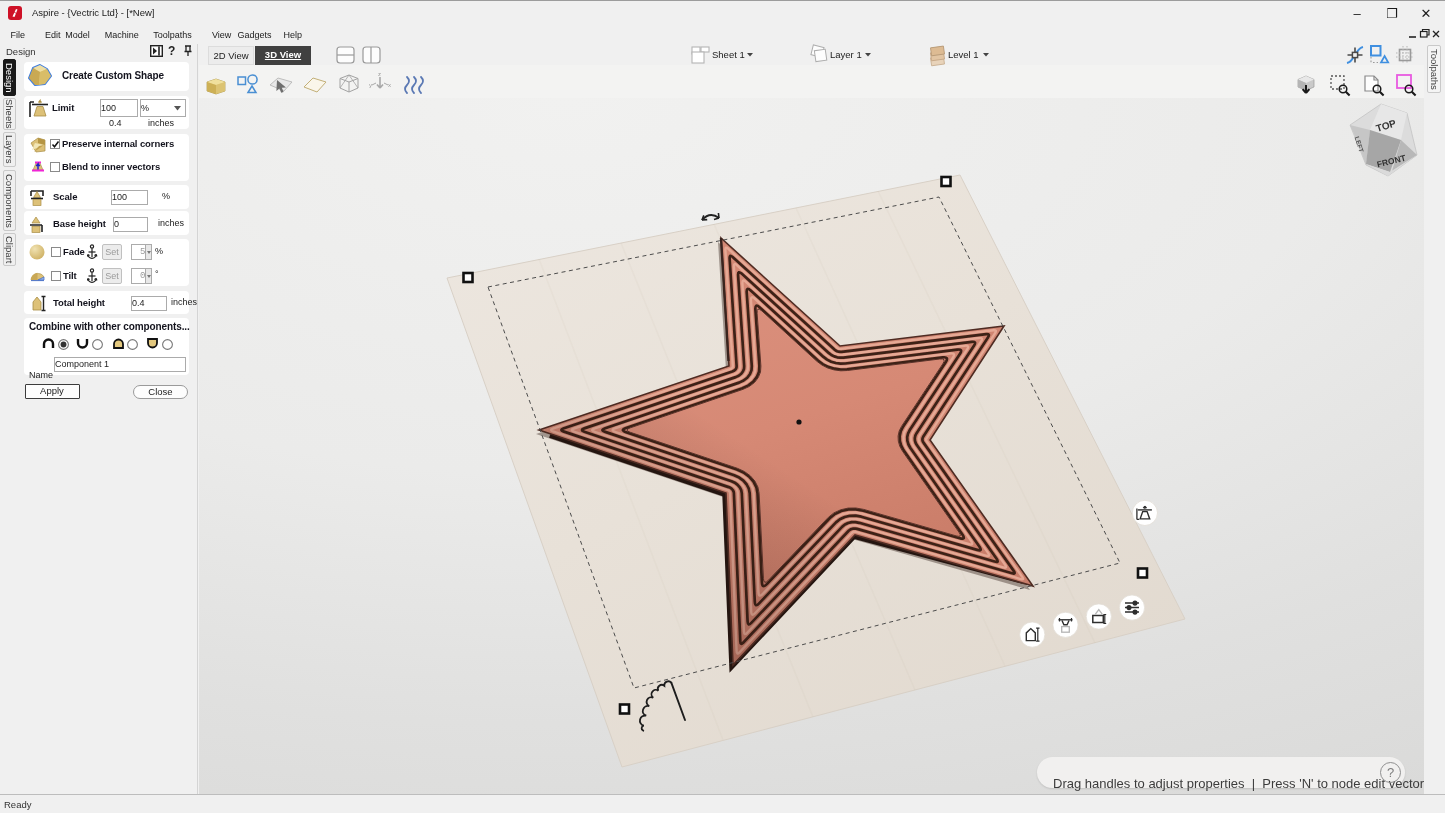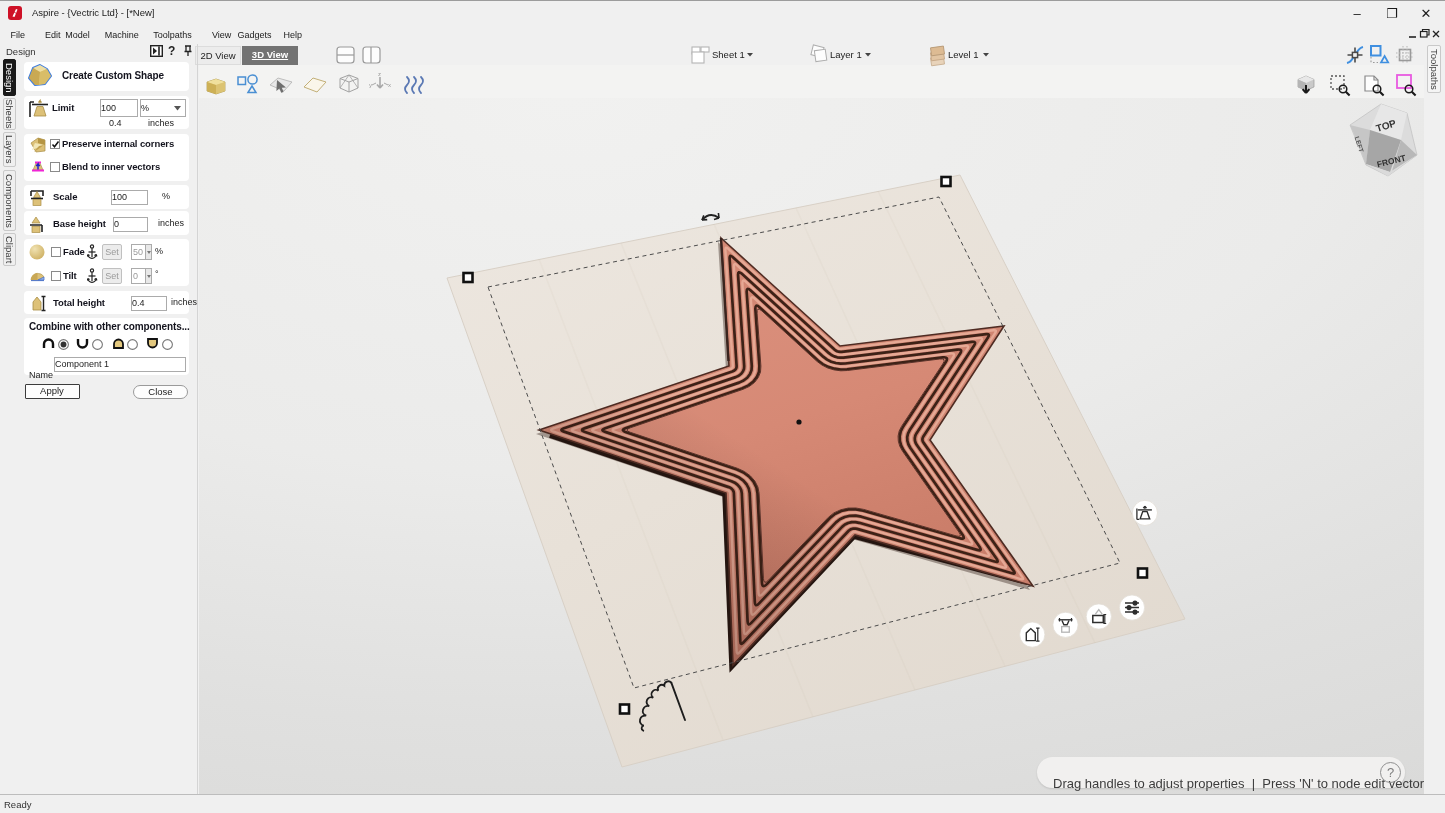--- a/index.html
+++ b/index.html
@@ -14,23 +14,23 @@
 .vtab { position:absolute; left:3px; width:13px; background:#efefef; border:1px solid #c9c9c9; border-radius:2px;
   writing-mode:vertical-rl; font-size:9.5px; color:#3a3a3a; text-align:center; }
 .vtab.sel { background:#191919; color:#fff; border-color:#191919; }
 #panelbody { left:18px; top:59px; width:179px; height:731px; background:#f0f0f0; }
 .card { position:absolute; left:6px; width:165px; background:#fff; border-radius:4px; }
 .blbl { font-weight:bold; font-size:9.5px; color:#14141e; position:absolute; white-space:nowrap; letter-spacing:-0.1px; }
 .inp { position:absolute; background:#fff; border:1px solid #ababab; font-size:9px; color:#222; white-space:nowrap; }
 .glbl { position:absolute; font-size:9px; color:#222; white-space:nowrap; }
 .cb { position:absolute; width:10px; height:10px; background:#fff; border:1px solid #8a8a8a; }
 .setbtn { position:absolute; width:20px; height:16px; background:#ececec; border:1px solid #c0c0c0; color:#9a9a9a; font-size:9px; text-align:center; line-height:14px; border-radius:2px;}
-.spin { position:absolute; width:21px; height:16px; background:#fff; border:1px solid #ababab; font-size:9px; color:#9a9a9a; padding-left:1px; line-height:14px;}
+.spin { position:absolute; width:21px; height:16px; background:#fff; border:1px solid #ababab; font-size:9px; color:#9a9a9a; padding-left:8px; line-height:14px;font-family:Liberation Mono, monospace;}
 .spin .sp { position:absolute; right:0; top:0; width:6px; height:14px; border-left:1px solid #ababab; background:#e8e8e8; } .spin .sp:after { content:""; position:absolute; left:1px; top:5.5px; border-left:2px solid transparent; border-right:2px solid transparent; border-top:3px solid #777; }
-#tabsrow { left:195px; top:44px; width:1225px; height:21px; background:#f0f0f0; }
+#tabsrow { left:208px; top:44px; width:1225px; height:21px; background:#f0f0f0; }
 #iconsrow { left:199px; top:65px; width:1225px; height:33px; background:#f3f3f2; }
 .vtabR { position:absolute; writing-mode:vertical-rl; font-size:9.5px; color:#3a3a3a; background:#f4f4f4; border:1px solid #c9c9c9; border-radius:2px; text-align:center; }
 #canvas { left:199px; top:98px; width:1225px; height:696px;
   background:radial-gradient(140% 120% at 30% 0%, #f1f1f0 0%, #ebebea 45%, #e0e0df 75%, #d9d9d8 100%); }
 #statusbar { left:0; top:794px; width:1445px; height:19px; background:#f0f0f0; border-top:1px solid #bdbdbd; }
 #statusbar span { position:absolute; left:4px; top:4px; font-size:9.5px; color:#333; }
 #tooltip { left:1037px; top:757px; width:368px; height:31px; background:#f1f0ef; border-radius:16px; box-shadow:0 1px 2px rgba(0,0,0,0.12); }
 #tooltip .tx { position:absolute; left:16px; top:19px; font-size:13px; color:#3c3c3c; white-space:nowrap;text-align:center; }
 .tab2d { position:absolute; font-size:9.5px; text-align:center; white-space:nowrap; }
 svg.abs { display:block; }
@@ -210,21 +210,21 @@
 <svg class="abs" style="left:143.5px; top:279.5px;" width="11" height="11" viewBox="0 0 9 9">
       <circle cx="4.5" cy="4.5" r="4" fill="#fff" stroke="#777" stroke-width="0.9"></circle>
     </svg>
 <div class="glbl" style="left:11px; top:311px;">Name</div>
 <div class="inp" style="left:36px; top:297.5px; width:132px; height:15px; line-height:13px;">Component 1</div>
 <div class="abs" style="left:6.5px; top:325px; width:55px; height:15px; background:#fdfdfd; border:1.6px solid #3c3c3c; border-radius:1px; font-size:9.5px; text-align:center; line-height:12px; color:#222;">Apply</div>
 <div class="abs" style="left:115px; top:326px; width:55px; height:14px; background:#fdfdfd; border:1px solid #9a9a9a; border-radius:7px; font-size:9.5px; text-align:center; line-height:12px; color:#222;">Close</div>
 </div>
 <div class="abs" id="tabsrow">
   <div class="tab2d" style="left:0px; top:2px; width:46px; height:19px; background:#ececec; color:#222; line-height:18px; border:1px solid #dcdcdc;">2D View</div>
-  <div class="tab2d" style="left:47px; top:2px; width:56px; height:35px; background:#737373; color:#fff; font-weight:bold; line-height:18px;text-decoration:underline;">3D View</div>
+  <div class="tab2d" style="left:47px; top:2px; width:56px; height:35px; background:#404040; color:#fff; font-weight:bold; line-height:18px;text-decoration:underline;">3D View</div>
 </div>
 <div class="abs" id="iconsrow"></div>
 <div class="abs" style="left:197px; top:44px; width:1px; height:750px; background:#d4d4d4;"></div>
 <div class="abs" style="left:1417px; top:98px; width:7px; height:696px; background:#f2f2f2;"></div>
 <div class="abs" id="canvas"></div>
 <div class="abs vtabR" style="left:1427px; top:45px; width:14px; height:48px;">Toolpaths</div>
 <div class="abs" id="statusbar">
     <span>Ready</span>
   </div>
 <svg class="abs" id="mainsvg" style="left:0; top:0;" width="1445" height="813" viewBox="0 0 1445 813">

